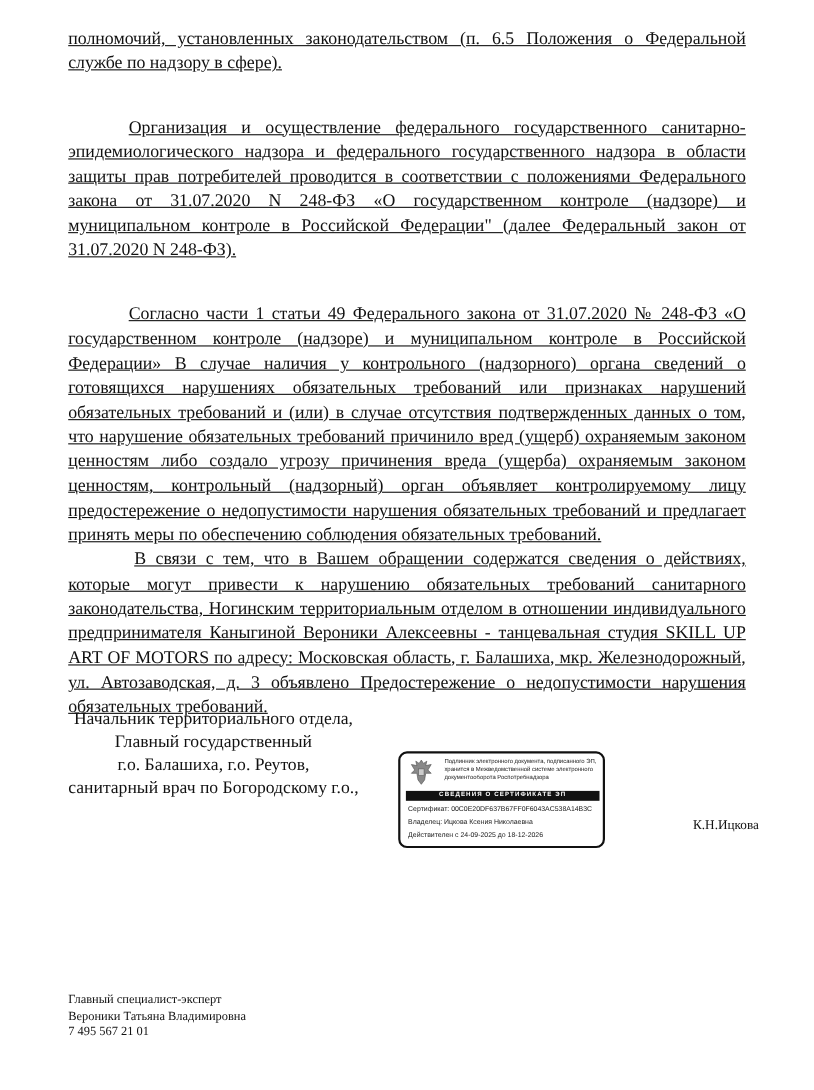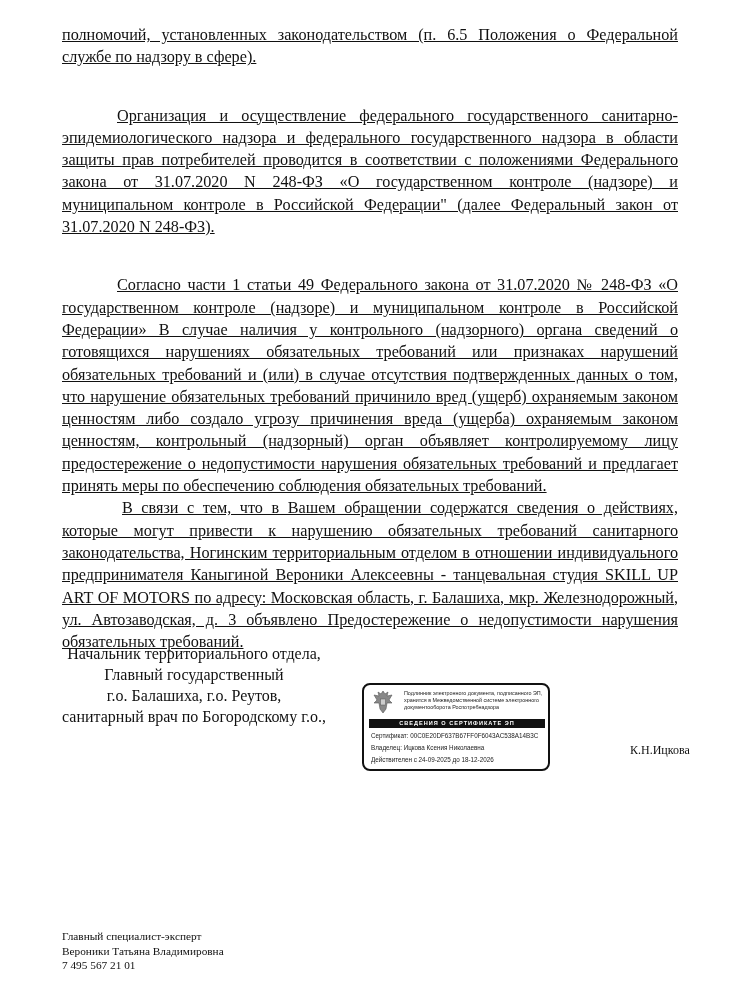--- a/index.html
+++ b/index.html
@@ -14,21 +14,21 @@
   .sign-block div { white-space: nowrap; }
   .stamp { position: absolute; left: 362px; top: 683px; width: 188px; height: 88px;
            border: 2px solid #111; border-radius: 8px; box-sizing: border-box;
            font-family: "Liberation Sans", "DejaVu Sans", sans-serif; color: #222; }
   .stamp .emblem { position: absolute; left: 8px; top: 4px; width: 22px; height: 26px; }
   .stamp .note { position: absolute; left: 40px; top: 5px; width: 146px; font-size: 5.4px; line-height: 7px; }
   .stamp .bar { position: absolute; left: 5px; right: 3px; top: 34px; height: 9px; background: #111; color: #fff;
                 font-size: 5.6px; line-height: 9px; text-align: center; letter-spacing: 1px; font-weight: bold; }
   .stamp .line { position: absolute; left: 7px; font-size: 6.3px; line-height: 8px; white-space: nowrap; }
   .signer { position: absolute; left: 594px; top: 743px; font-size: 12px; margin-left: 36px; }
-  .executor { position: absolute; left: 62px; top: 929px; font-size: 11.3px; line-height: 14.5px; }
+  .executor { position: absolute; left: 62px; top: 902px; font-size: 11.3px; line-height: 14.5px; }
 </style>
 </head>
 <body>
 
 <div class="page">
   <p class="first">полномочий, установленных законодательством (п. 6.5 Положения о Федеральной службе по надзору в сфере).</p>
   <p class="ind">Организация и осуществление федерального государственного санитарно-эпидемиологического надзора и федерального государственного надзора в области защиты прав потребителей проводится в соответствии с положениями Федерального закона от 31.07.2020 N 248-ФЗ  «О государственном контроле (надзоре) и муниципальном контроле в Российской Федерации" (далее Федеральный закон от 31.07.2020 N 248-ФЗ).</p>
   <p class="ind">Согласно части 1 статьи 49 Федерального закона от 31.07.2020 № 248-ФЗ «О государственном контроле (надзоре) и муниципальном контроле в Российской Федерации» В случае наличия у контрольного (надзорного) органа сведений о готовящихся нарушениях обязательных требований или признаках нарушений обязательных требований и (или) в случае отсутствия подтвержденных данных о том, что нарушение обязательных требований причинило вред (ущерб) охраняемым законом ценностям либо создало угрозу причинения вреда (ущерба) охраняемым законом ценностям, контрольный (надзорный) орган объявляет контролируемому лицу предостережение о недопустимости нарушения обязательных требований и предлагает принять меры по обеспечению соблюдения обязательных требований.</p>
   <p class="ind2">В связи с тем, что в Вашем обращении содержатся сведения о действиях, которые могут привести к нарушению обязательных требований санитарного законодательства, Ногинским территориальным отделом в отношении индивидуального предпринимателя Каныгиной Вероники Алексеевны  -  танцевальная студия SKILL UP ART OF MOTORS по адресу: Московская область, г. Балашиха, мкр. Железнодорожный, ул. Автозаводская, д. 3 объявлено Предостережение о недопустимости нарушения обязательных требований.</p>
 </div>

